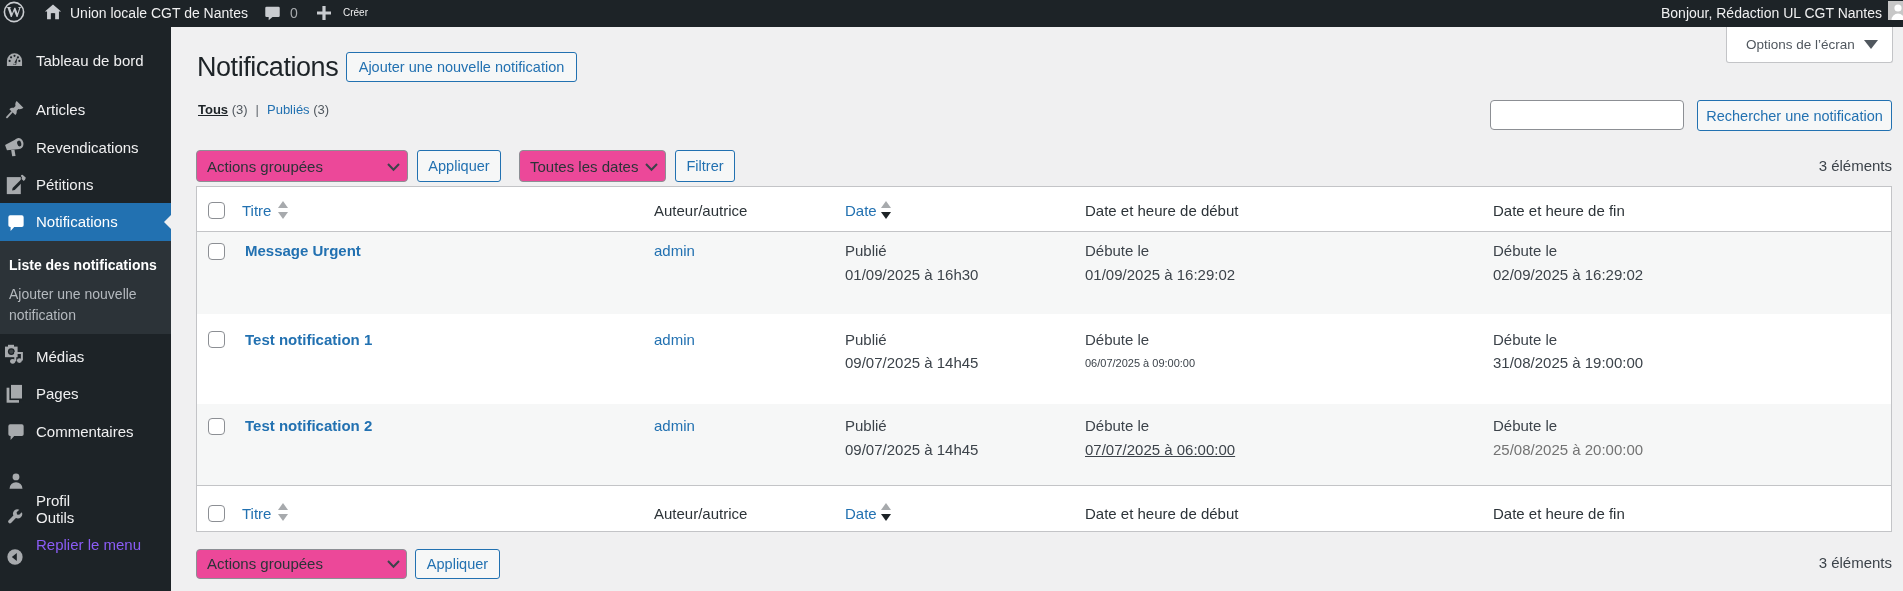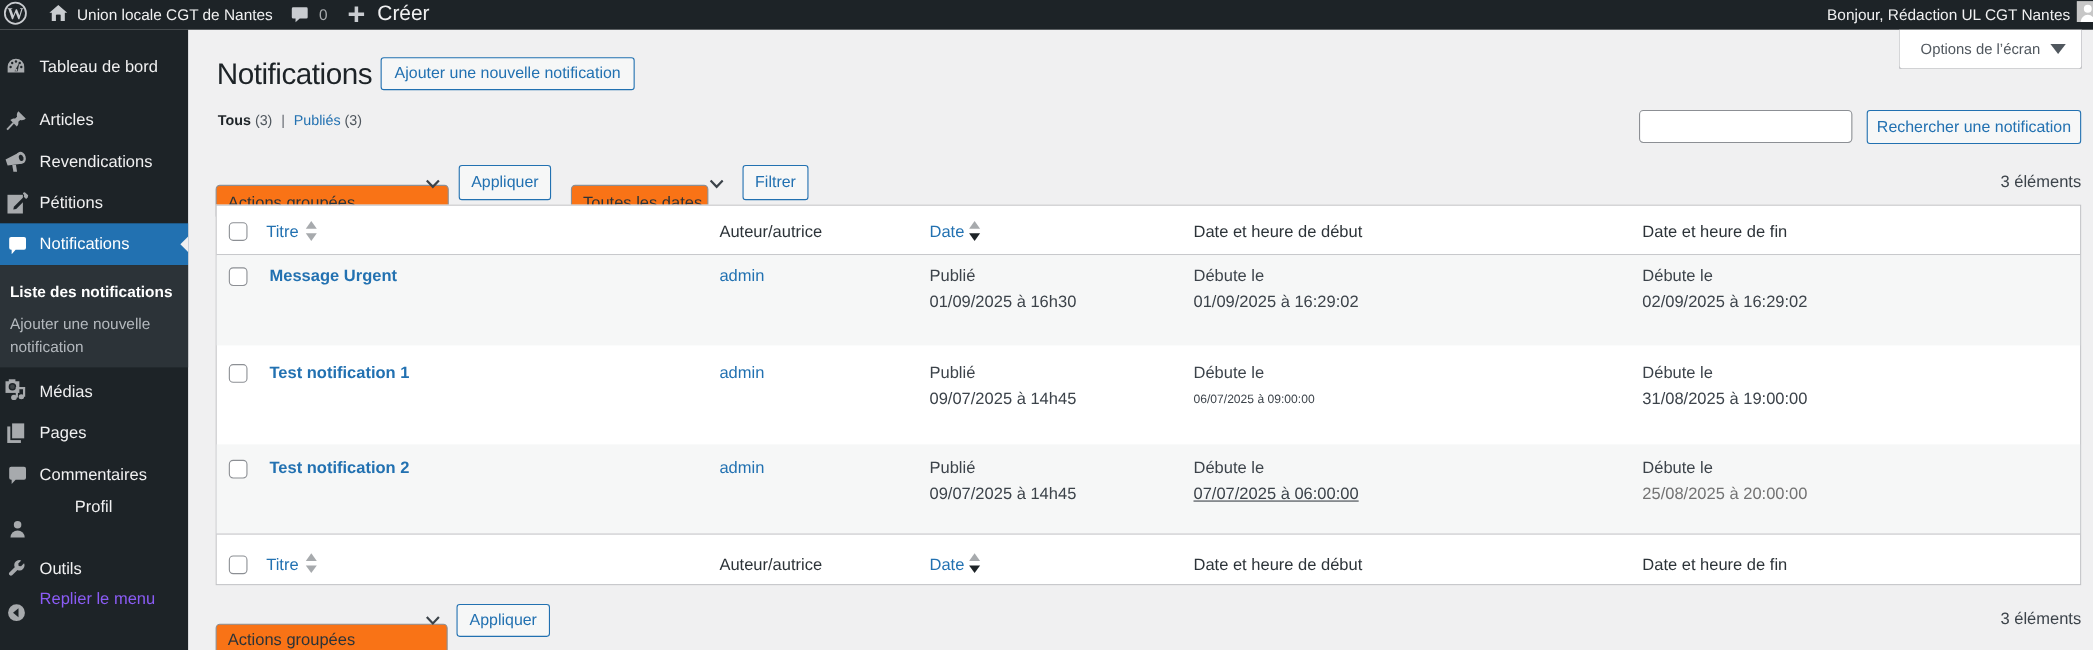--- a/index.html
+++ b/index.html
@@ -3,21 +3,21 @@
 <meta charset="utf-8">
 <style>
   * { margin:0; padding:0; box-sizing:border-box; }
   html,body { width:1903px; height:591px; overflow:hidden; }
   body { font-family:"Liberation Sans", sans-serif; background:#f0f0f1; position:relative; }
   .a { position:absolute; }
   .t { position:absolute; white-space:nowrap; }
   .blue { color:#2271b1; }
   .cb { position:absolute; width:17px; height:17px; background:#fff; border:1px solid #8c8f94; border-radius:4px; }
   .btn { position:absolute; background:#f6f7f7; border:1px solid #2271b1; border-radius:3px; color:#2271b1; font-size:14.5px; display:flex; align-items:center; justify-content:center; font-family:"Liberation Sans",sans-serif; }
-  .sel { position:absolute; background:#f97316; border:1px solid #8c8f94; border-radius:4px; color:#2c3338; font-size:15px; display:flex; align-items:center; padding-left:10px;margin-top:18px; }
+  .sel { position:absolute; background:#ec4899; border:1px solid #8c8f94; border-radius:4px; color:#2c3338; font-size:15px; display:flex; align-items:center; padding-left:10px; }
   .tri-up { position:absolute; width:0; height:0; border-left:5px solid transparent; border-right:5px solid transparent; border-bottom:7px solid #a7aaad; }
   .tri-dn { position:absolute; width:0; height:0; border-left:5px solid transparent; border-right:5px solid transparent; border-top:7px solid #a7aaad; }
   .mi { position:absolute; left:36px; font-size:15px; color:#f0f0f1; line-height:18px; }
   .mico { position:absolute; left:7px; width:18px; height:18px; }
 </style>
 </head>
 <body>
 
 <div class="a" style="left:0;top:0;width:1903px;height:27px;background:#1d2327;"></div>
 
@@ -32,21 +32,21 @@
 </svg>
 <div class="t" style="left:70px;top:4px;line-height:18px;font-size:14px;color:#f0f0f1;">Union locale CGT de Nantes</div>
 
 <svg class="a" style="left:264px;top:5px;" width="17" height="17" viewBox="0 0 20 20">
   <path d="M3 2 h14 a1.5 1.5 0 0 1 1.5 1.5 v9 a1.5 1.5 0 0 1 -1.5 1.5 h-7 l-4.5 4 v-4 h-2.5 a1.5 1.5 0 0 1 -1.5 -1.5 v-9 a1.5 1.5 0 0 1 1.5 -1.5 z" fill="#c9ccd0"></path>
 </svg>
 <div class="t" style="left:290px;top:4px;line-height:18px;font-size:14px;color:#a7aaad;">0</div>
 <svg class="a" style="left:316px;top:5px;" width="16" height="16" viewBox="0 0 16 16">
   <path d="M6.4 1 h3.2 v5.4 H15 v3.2 H9.6 V15 H6.4 V9.6 H1 V6.4 h5.4 z" fill="#c9ccd0"></path>
 </svg>
-<div class="t" style="left:343px;top:4px;line-height:18px;font-size:19px;color:#f0f0f1;">Créer</div>
+<div class="t" style="left:343px;top:4px;line-height:18px;font-size:10px;color:#f0f0f1;">Créer</div>
 <div class="t" style="right:21px;top:4px;line-height:18px;font-size:14px;color:#f0f0f1;">Bonjour, Rédaction UL CGT Nantes</div>
 
 <div class="a" style="left:1888px;top:1px;width:15px;height:19px;background:#c7c7c7;overflow:hidden;">
   <svg width="20" height="19" viewBox="0 0 20 19">
     <circle cx="10" cy="7" r="3.6" fill="#fff"></circle>
     <path d="M3.5 19 a6.5 6.5 0 0 1 13 0 z" fill="#fff"></path>
   </svg>
 </div>
 
 <div class="a" style="left:0;top:27px;width:171px;height:564px;background:#1d2327;"></div>
@@ -118,51 +118,51 @@
 
 <svg class="mico" style="top:423px;" viewBox="0 0 20 20">
   <path d="M3.5 1.5 h13 a2 2 0 0 1 2 2 v9 a2 2 0 0 1 -2 2 h-8.5 l-4 4.5 v-4.5 h-0.5 a2 2 0 0 1 -2 -2 v-9 a2 2 0 0 1 2 -2 z" fill="#a7aaad"></path>
 </svg>
 <div class="mi" style="top:423px;">Commentaires</div>
 
 <svg class="mico" style="top:472px;" viewBox="0 0 20 20">
   <circle cx="10" cy="5.5" r="3.8" fill="#a7aaad"></circle>
   <path d="M2.8 18.5 a7.2 7.2 0 0 1 14.4 0 z" fill="#a7aaad"></path>
 </svg>
-<div class="mi" style="top:452px;margin-left:32px;">Profil</div>
+<div class="mi" style="top:492px;">Profil</div>
 
 <svg class="mico" style="top:509px;" viewBox="0 0 20 20">
   <path d="M16.5 3.5 a5 5 0 0 1 -6.6 6.6 l-5.4 5.4 a2 2 0 0 1 -2.8-2.8 l5.4-5.4 a5 5 0 0 1 6.6-6.6 l-3 3 0.4 2.4 2.4 0.4 z" fill="#a7aaad"></path>
 </svg>
 <div class="mi" style="top:509px;">Outils</div>
 
 <svg class="mico" style="left:6px;top:548px;" viewBox="0 0 20 20">
   <circle cx="10" cy="10" r="8.5" fill="#a7aaad"></circle>
   <path d="M12 5.5 L6.5 10 L12 14.5 z" fill="#1d2327"></path>
 </svg>
 <div class="mi" style="top:536px;color:#8b5cf6;">Replier le menu</div>
 
 <div class="a" style="left:1726px;top:27px;width:167px;height:36px;background:#fff;border:1px solid #c3c4c7;border-top:none;border-radius:0 0 3px 3px;"></div>
 <div class="t" style="left:1746px;top:36px;font-size:13.5px;line-height:17px;color:#50575e;">Options de l’écran</div>
 <div class="a" style="left:1864px;top:40px;width:0;height:0;border-left:7px solid transparent;border-right:7px solid transparent;border-top:9px solid #50575e;"></div>
 
 <div class="t" style="left:197px;top:52px;font-size:27px;line-height:30px;letter-spacing:-0.45px;color:#1d2327;">Notifications</div>
 <div class="btn" style="left:346px;top:52px;width:231px;height:30px;">Ajouter une nouvelle notification</div>
 
-<div class="t" style="left:198px;top:101.5px;font-size:13px;line-height:16px;color:#50575e;"><span style="color:#1d2327;font-weight:bold;">Tous</span> (3)<span style="margin:0 8px;color:#646970;">|</span><span class="blue">Publiés</span> (3)</div>
+<div class="t" style="left:198px;top:101.5px;font-size:13px;line-height:16px;color:#50575e;"><span style="color:#1d2327;font-weight:bold;text-decoration:underline;">Tous</span> (3)<span style="margin:0 8px;color:#646970;">|</span><span class="blue">Publiés</span> (3)</div>
 
 <div class="a" style="left:1490px;top:100px;width:194px;height:30px;background:#fff;border:1px solid #8c8f94;border-radius:4px;"></div>
 <div class="btn" style="left:1697px;top:100px;width:195px;height:31px;">Rechercher une notification</div>
 
 <div class="sel" style="left:196px;top:150px;width:212px;height:32px;">Actions groupées</div>
 <svg class="a" style="left:387px;top:163px;" width="13" height="9" viewBox="0 0 13 9">
     <path d="M1 1 L6.5 6.8 L12 1" stroke="#3c434a" stroke-width="2" fill="none"></path>
   </svg>
 <div class="btn" style="left:417px;top:150px;width:84px;height:32px;">Appliquer</div>
-<div class="sel" style="left:519px;top:150px;width:125px;height:32px;">Toutes les dates</div>
+<div class="sel" style="left:519px;top:150px;width:147px;height:32px;">Toutes les dates</div>
 <svg class="a" style="left:645px;top:163px;" width="13" height="9" viewBox="0 0 13 9">
     <path d="M1 1 L6.5 6.8 L12 1" stroke="#3c434a" stroke-width="2" fill="none"></path>
   </svg>
 <div class="btn" style="left:675px;top:150px;width:60px;height:32px;">Filtrer</div>
 <div class="t" style="right:11px;top:157px;font-size:15px;line-height:18px;color:#3c434a;">3 éléments</div>
 
 <div class="a" style="left:196px;top:186px;width:1696px;height:346px;background:#fff;border:1px solid #c3c4c7;"></div>
 
 <div class="a" style="left:197px;top:231px;width:1694px;height:1px;background:#c3c4c7;"></div>
 

